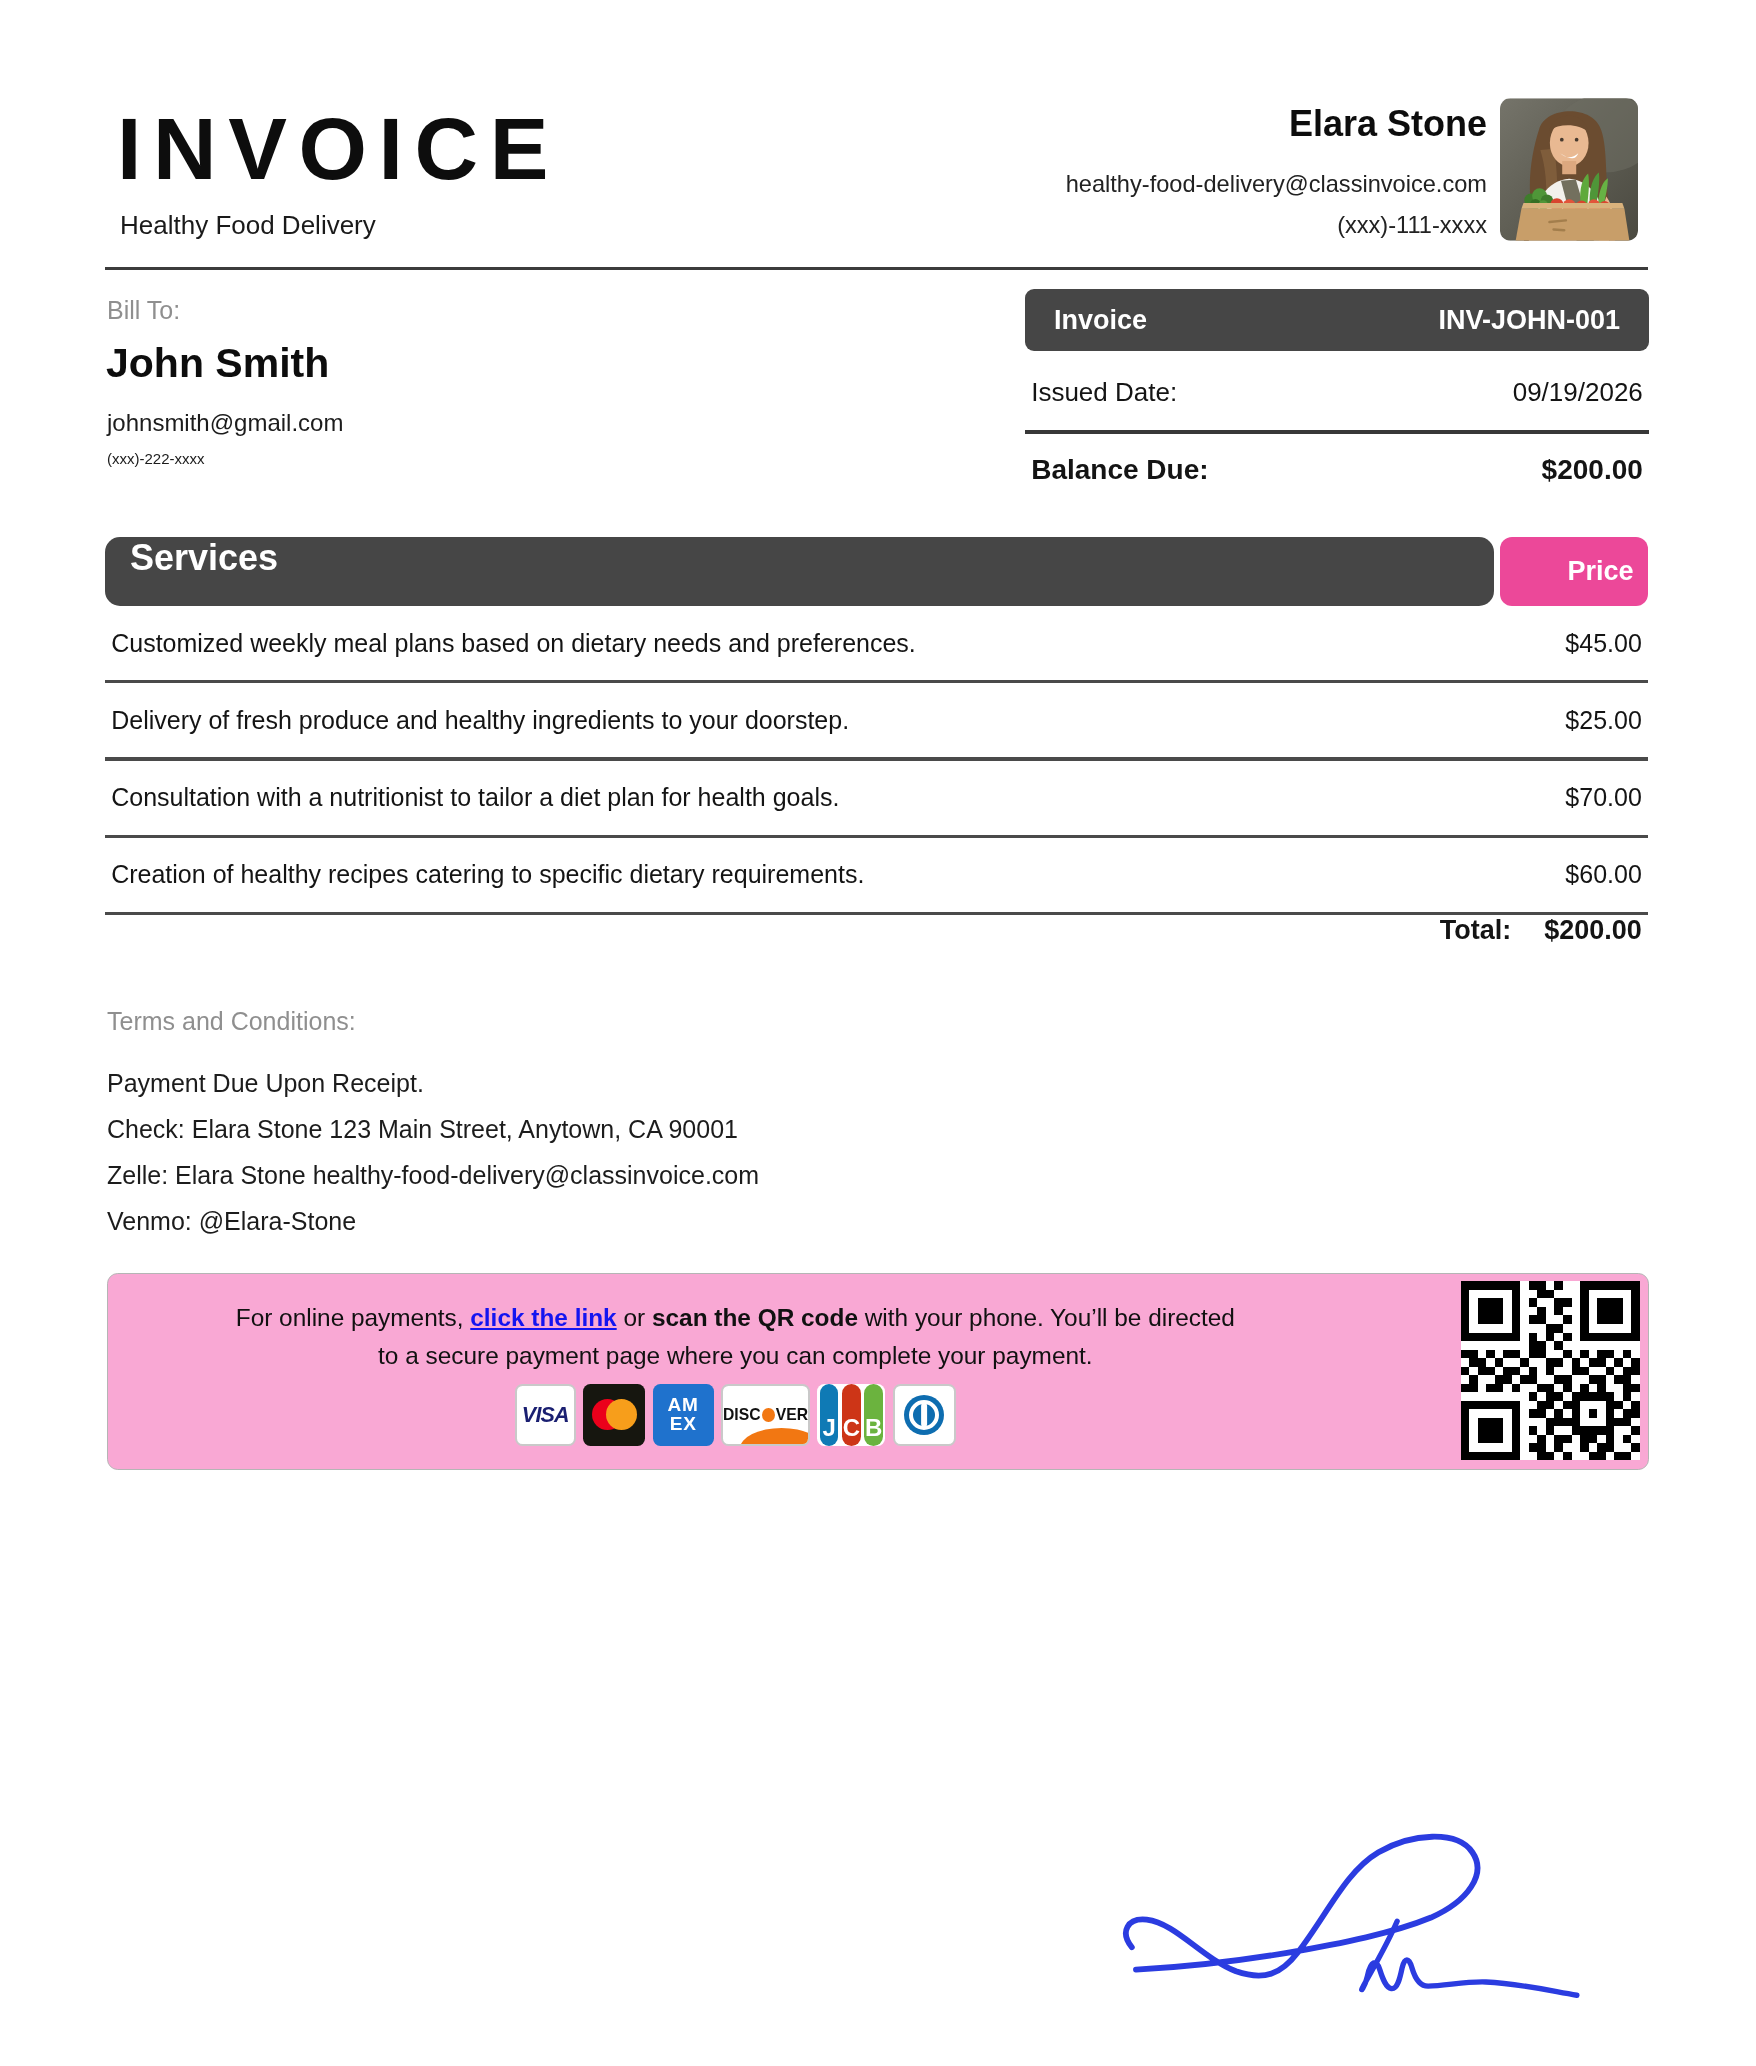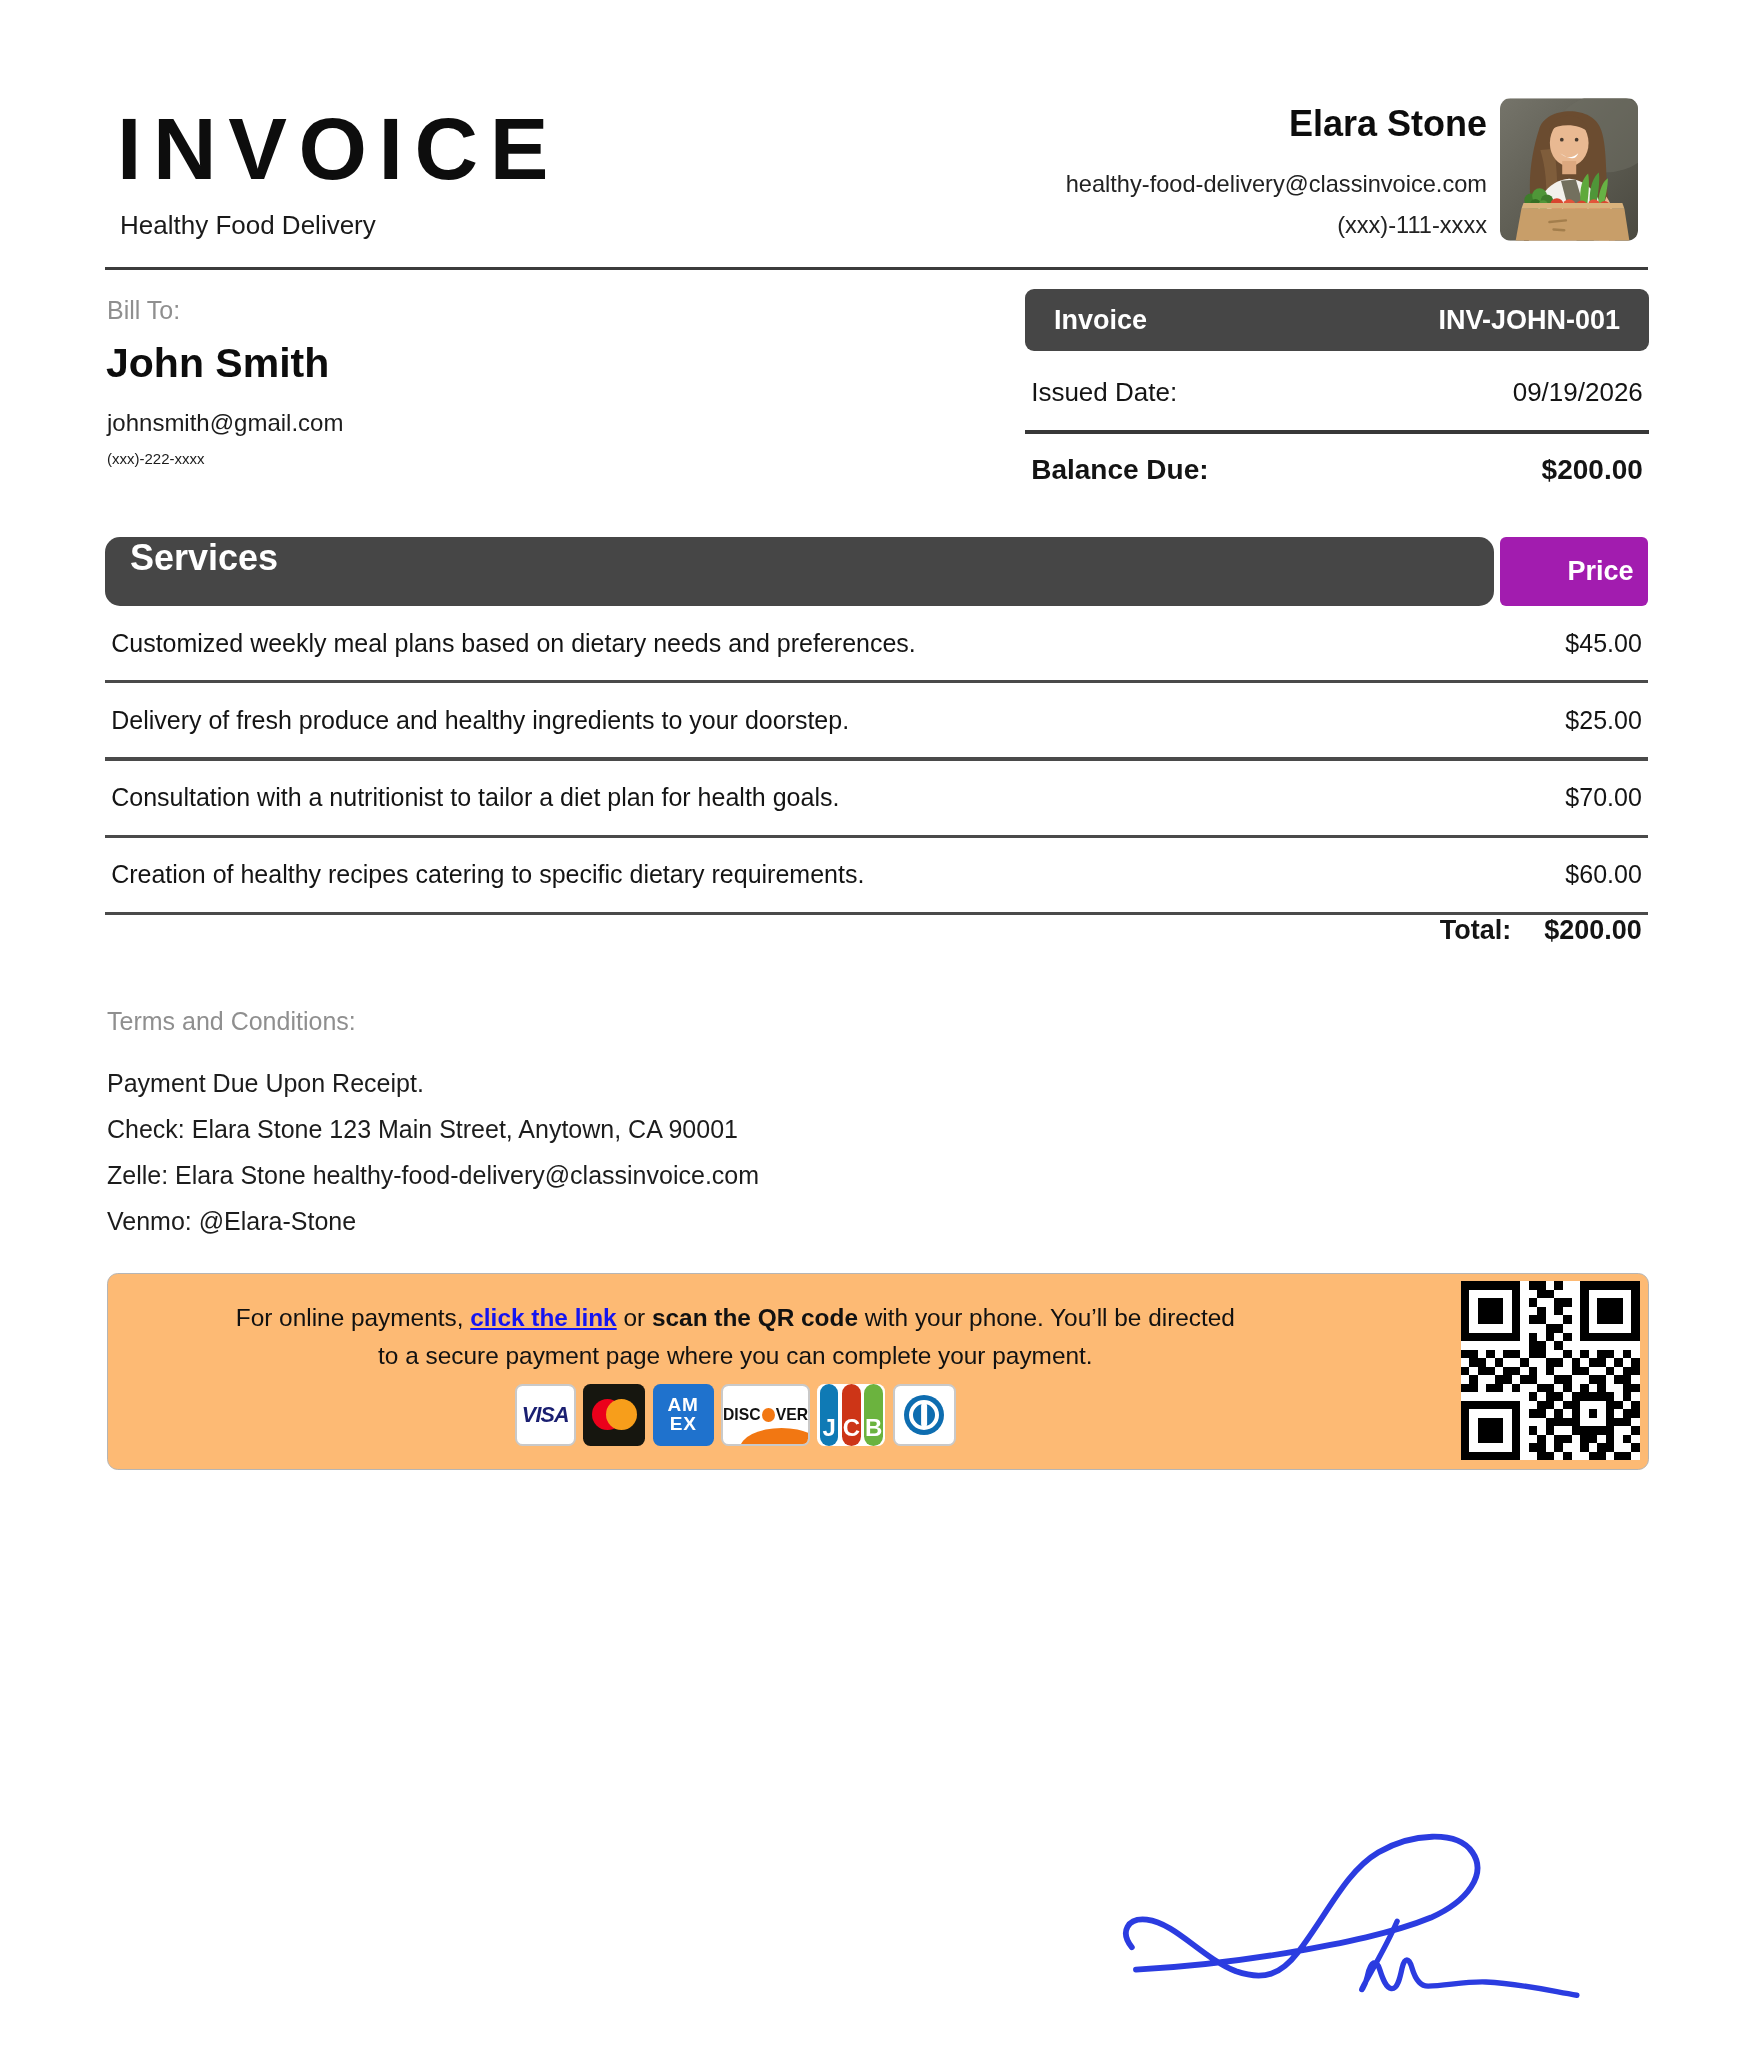--- a/index.html
+++ b/index.html
@@ -27,32 +27,32 @@
   .info-band{height:62px;background:#464646;border-radius:9px;display:flex;justify-content:space-between;align-items:center;padding:0 29px;color:#fff;font-size:27px;font-weight:700;box-sizing:border-box;}
   .info-row{display:flex;justify-content:space-between;align-items:center;padding:0 6.2px;font-size:26px;}
   .issued-row{margin-top:23px;height:37px;font-weight:400;}
   .info-div{margin-top:19px;height:4.1px;background:#383838;}
   .balance-row{margin-top:15.7px;height:41px;font-weight:700;font-size:28px;}
 
   
   .table{position:absolute;left:105px;top:537px;width:1543px;}
   .thead{display:flex;gap:5.8px;height:69px;}
   .th-services{flex:1;background:#464646;border-radius:15px;color:#fff;font-size:36px;font-weight:700;display:flex;padding-left:25px;}
-  .th-price{width:148px;background:#a21caf;border-radius:6px;color:#fff;font-size:27px;font-weight:700;display:flex;align-items:center;justify-content:flex-end;padding-right:14.5px;box-sizing:border-box;}
+  .th-price{width:148px;background:#ec4899;border-radius:12px;color:#fff;font-size:27px;font-weight:700;display:flex;align-items:center;justify-content:flex-end;padding-right:14.5px;box-sizing:border-box;}
   .trow{display:flex;justify-content:space-between;align-items:center;height:74px;font-size:25px;padding:0 6.2px;}
   .tdiv{height:3.3px;background:#4a4a4a;}
   .total-row{display:flex;justify-content:flex-end;height:74px;font-size:27px;font-weight:700;gap:33px;padding-right:6.2px;}
 
   
   .terms{position:absolute;left:107px;top:1007px;font-size:25px;color:#1c1c1c;}
   .terms-label{color:#8f8f8f;margin-bottom:24px;}
   .terms-line{line-height:46px;}
 
   
-  .paybox{position:absolute;left:107px;top:1273px;width:1542px;height:197px;border:1.7px solid #b5b5b5;border-radius:10.7px;box-sizing:border-box;background:#fdba74;}
+  .paybox{position:absolute;left:107px;top:1273px;width:1542px;height:197px;border:1.7px solid #b5b5b5;border-radius:10.7px;box-sizing:border-box;background:#f9a8d4;}
   .pay-text{position:absolute;left:20.7px;right:306px;top:25px;text-align:center;font-size:24.4px;line-height:38px;color:#111;}
   .pay-link{color:#1414f0;font-weight:700;text-decoration:underline;cursor:pointer;}
   .pay-bold{font-weight:700;}
   .cards{position:absolute;left:20.7px;right:306px;top:110px;display:flex;justify-content:center;gap:7.4px;}
   .card{height:62px;border-radius:7.4px;position:relative;overflow:hidden;box-sizing:border-box;flex:none;}
   .card.white{background:#fff;border:2.1px solid #c9c9c9;}
   .visa{width:61px;display:flex;align-items:center;justify-content:center;}
   .visa-text{color:#1a1f71;font-weight:900;font-style:italic;font-size:21.5px;letter-spacing:-0.8px;}
   .mc{width:62px;background:#16160f;}
   .mc-red{position:absolute;left:8.3px;top:15.3px;width:31px;height:31px;border-radius:50%;background:#eb001b;}

